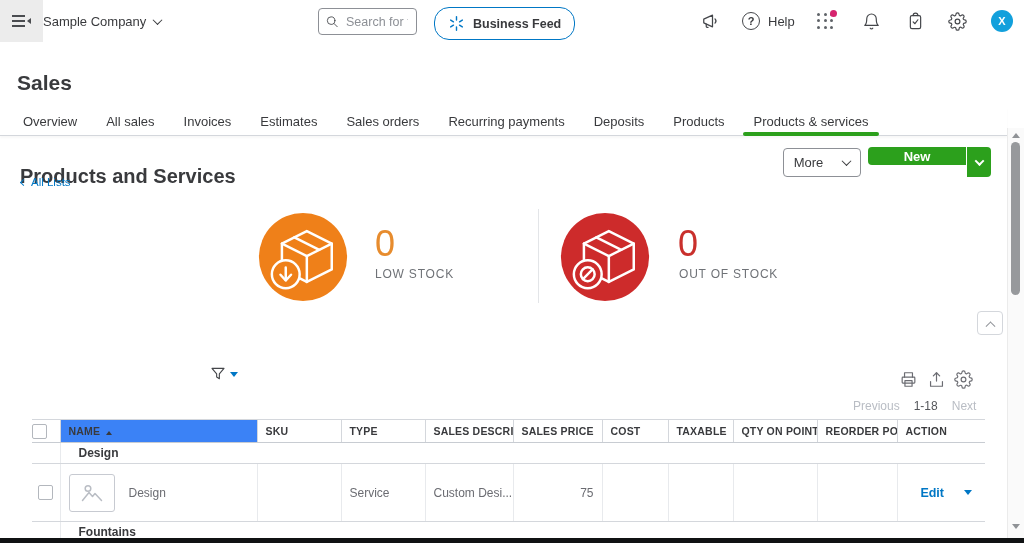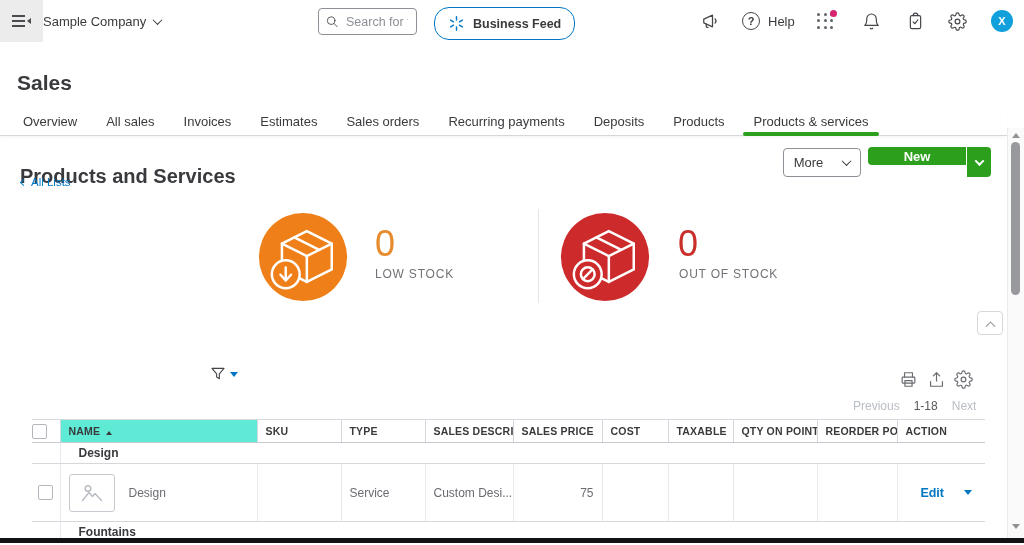--- a/index.html
+++ b/index.html
@@ -66,21 +66,21 @@
   .tool-icon { position: absolute; top: 370px; cursor: pointer; }
   .print-btn { left: 899px; } .export-btn { left: 927px; } .tgear-btn { left: 954px; }
   .gray-stroke { stroke: #6b6c72; fill: none; stroke-width: 1.5; stroke-linecap: round; stroke-linejoin: round; }
   .pagination { position: absolute; left: 853px; top: 399px; display: flex; align-items: flex-start; gap: 14px; font-size: 12px; color: #b9bdc4; }
   .pagination .range { color: #54565a; }
   .pag-btn { cursor: pointer; }
   
   table.products { position: absolute; left: 32px; top: 419px; width: 953px; border-collapse: collapse; table-layout: fixed; font-size: 12px; color: #6b6c72; }
   table.products th { height: 23px; font-size: 10.5px; font-weight: bold; color: #393a3d; text-align: left; padding: 0 8px; border-top: 1px solid #d4d7dc; border-bottom: 1px solid #c8ccd2; letter-spacing: 0.2px; white-space: nowrap; overflow: hidden; }
   table.products th + th { border-left: 1px solid #d4d7dc; }
-  th.name-col { background: #5eead4; }
+  th.name-col { background: #3b82f6; }
   th.right, td.right { text-align: right; }
   tr.group-row td { height: 21px; border-bottom: 1px solid #d4d7dc; }
   tr.group-row td.gname { padding-left: 18px; color: #393a3d; font-weight: bold; font-size: 12px; }
   tr.item-row td { height: 58px; border-bottom: 1px solid #d4d7dc; padding: 0 8px; white-space: nowrap; overflow: hidden; }
   tr.item-row td + td, tr.group-row td + td { border-left: 1px solid #e8eaed; }
   .checkbox { display: inline-block; width: 15px; height: 15px; border: 1.5px solid #b3b7bd; border-radius: 2px; background: #fff; cursor: pointer; }
   th .checkbox, td .checkbox { vertical-align: middle; }
   .check-cell { text-align: center; padding: 0 !important; }
   .name-flex { display: flex; align-items: center; gap: 14px; padding-left: 0; }
   .thumb { width: 46px; height: 38px; border: 1px solid #c7cad1; border-radius: 3px; display: flex; align-items: center; justify-content: center; flex: none; background: #fff; }

